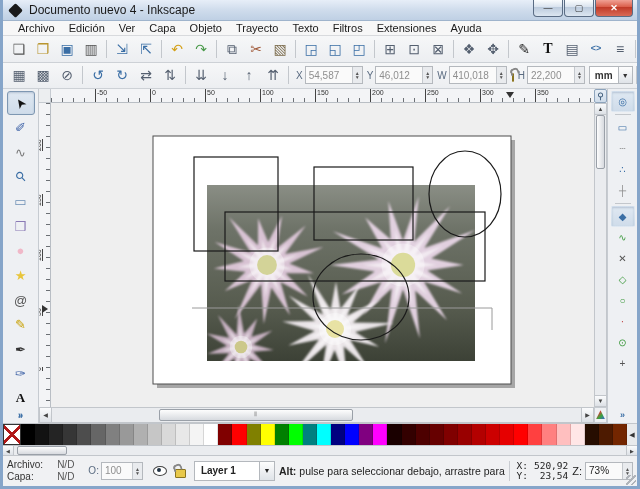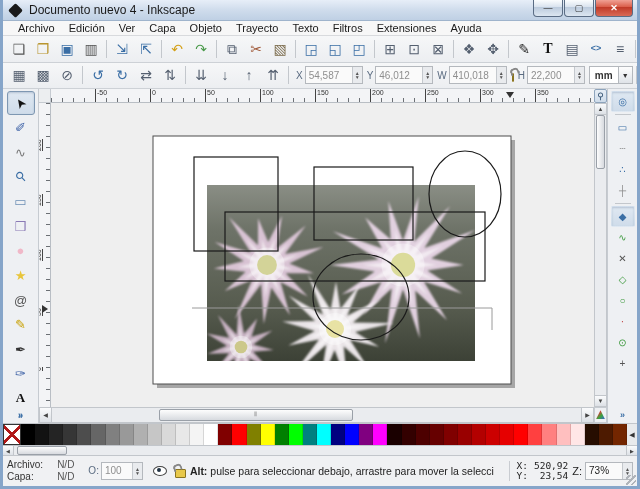--- a/index.html
+++ b/index.html
@@ -454,20 +454,24 @@
       <span class="spin">
           <span class="val" style="width:24px">100</span>
           <span class="arrows">
             <span>▲</span>
             <span>▼</span>
           </span>
         </span>
       </span>
     <span class="eye" style="margin-left:6px"></span>
     <span class="lock" style="margin-left:4px"></span>
+    <span class="layerbox" style="margin-left:4px">
+      <span class="val">Layer 1</span>
+      <span class="dd">▼</span>
+    </span>
     <div class="hint"><b>Alt:</b><span> pulse para seleccionar debajo, arrastre para mover la selecci</span></div>
     <div class="xy-block">
       <span>X:</span>
         <span>520,92</span>
       <span>Y:</span>
         <span>23,54</span>
     </div>
     <div class="zoom-field">
       <span class="lbl">Z:</span>
       <span class="spin">

